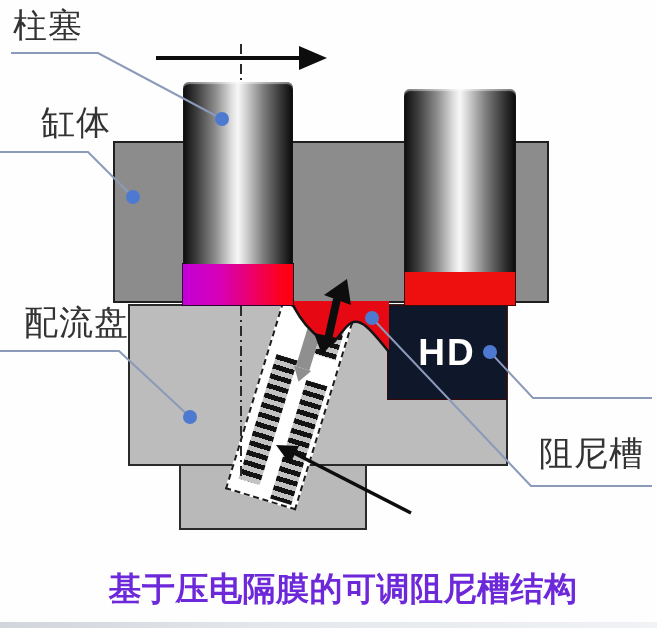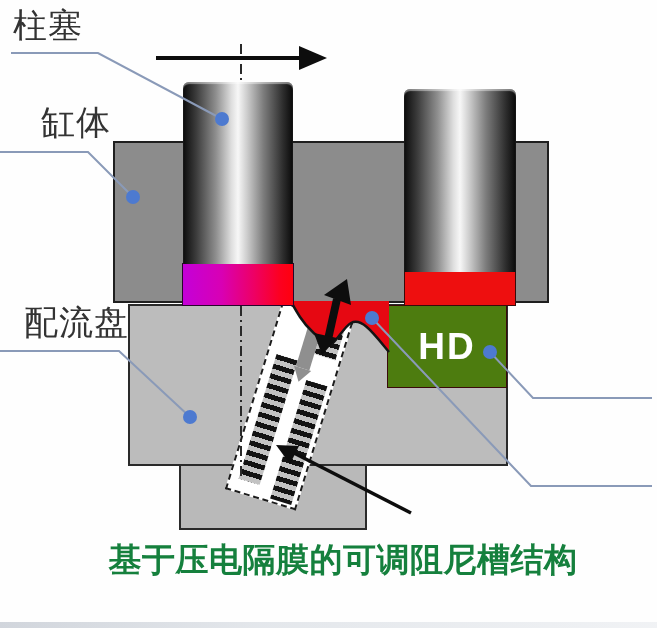--- a/index.html
+++ b/index.html
@@ -15,22 +15,22 @@
   }
   .valve-plate{
     left:128px;top:304px;width:380px;height:162px;
     background:#bcbcbc;border:2px solid #2a2a2a;box-sizing:border-box;
   }
   .bottom-block{
     left:179px;top:464px;width:188px;height:66px;
     background:#b9b9b9;border:2px solid #2a2a2a;box-sizing:border-box;
   }
   .hd-block{
-    left:387px;top:305px;width:120px;height:83px;
-    background:#4d7c0f;border:1px solid #3a0a0a;box-sizing:border-box;
+    left:387px;top:305px;width:120px;height:95px;
+    background:#0f172a;border:1px solid #3a0a0a;box-sizing:border-box;
     display:flex;align-items:center;justify-content:center;
     color:#ffffff;font-size:37px;font-weight:700;letter-spacing:2px;
   }
   .chamber-left{
     left:182px;top:263px;width:112px;height:43px;
     background:linear-gradient(90deg,#c400d8 0%,#d800b4 35%,#ee0063 65%,#fc0020 88%,#ff000e 100%);
     border:1px solid #27052a;box-sizing:border-box;
   }
   .chamber-right{
     left:404px;top:271px;width:112px;height:35px;
@@ -64,22 +64,22 @@
   }
   
   .lbl{position:absolute;color:#333333;font-size:34px;line-height:1.05;letter-spacing:1px;white-space:nowrap;}
   .lbl-plunger{left:13px;top:8px;}
   .lbl-cylinder{left:13px;top:105px;margin-left:28px;}
   .lbl-plate{left:3px;top:305px;margin-left:21px;}
   .lbl-waist{left:539px;top:348px;}
   .lbl-damp{left:539px;top:436px;}
   .lbl-piezo{left:427px;top:501px;}
   .caption{
-    position:absolute;left:108px;top:538px;width:470px;text-align:center;
-    color:#15803d;font-size:33px;font-weight:700;letter-spacing:0.5px;white-space:nowrap;
+    position:absolute;left:108px;top:567px;width:470px;text-align:center;
+    color:#6d28d9;font-size:33px;font-weight:700;letter-spacing:0.5px;white-space:nowrap;
   }
   .bottom-strip{
     position:absolute;left:0;top:622px;width:657px;height:6px;
     background:linear-gradient(90deg,#c9ced6 0%,#dfe3e8 40%,#eef0f3 100%);opacity:.85;
   }
   svg.overlay{position:absolute;left:0;top:0;}
 </style>
 </head>
 <body>
 
@@ -146,16 +146,17 @@
       <circle cx="133" cy="197" r="7"></circle>
       <circle cx="190" cy="417" r="7"></circle>
       <circle cx="372" cy="318" r="7"></circle>
       <circle cx="490" cy="352" r="7"></circle>
     </g>
   </svg>
 
   <div class="lbl lbl-plunger">柱塞</div>
   <div class="lbl lbl-cylinder">缸体</div>
   <div class="lbl lbl-plate">配流盘</div>
+  <div class="lbl lbl-damp">阻尼槽</div>
 
   <div class="caption">基于压电隔膜的可调阻尼槽结构</div>
   <div class="bottom-strip"></div>
 </div>
 
 </body></html>

